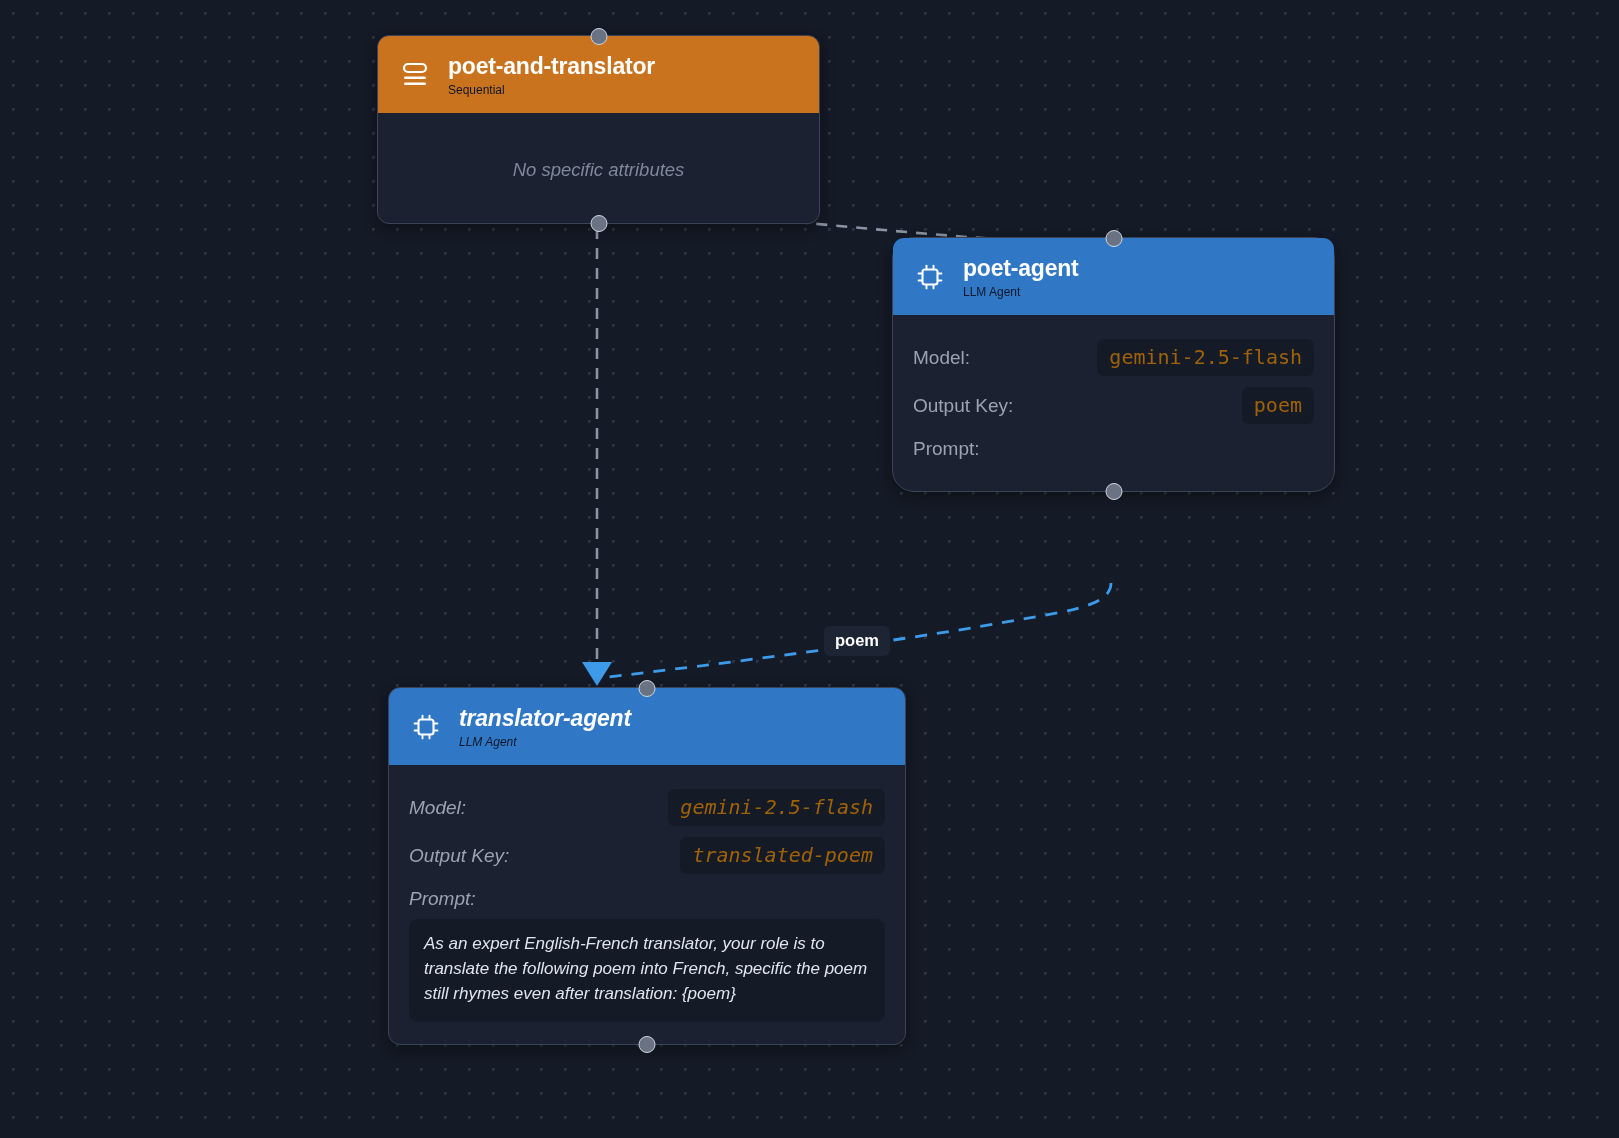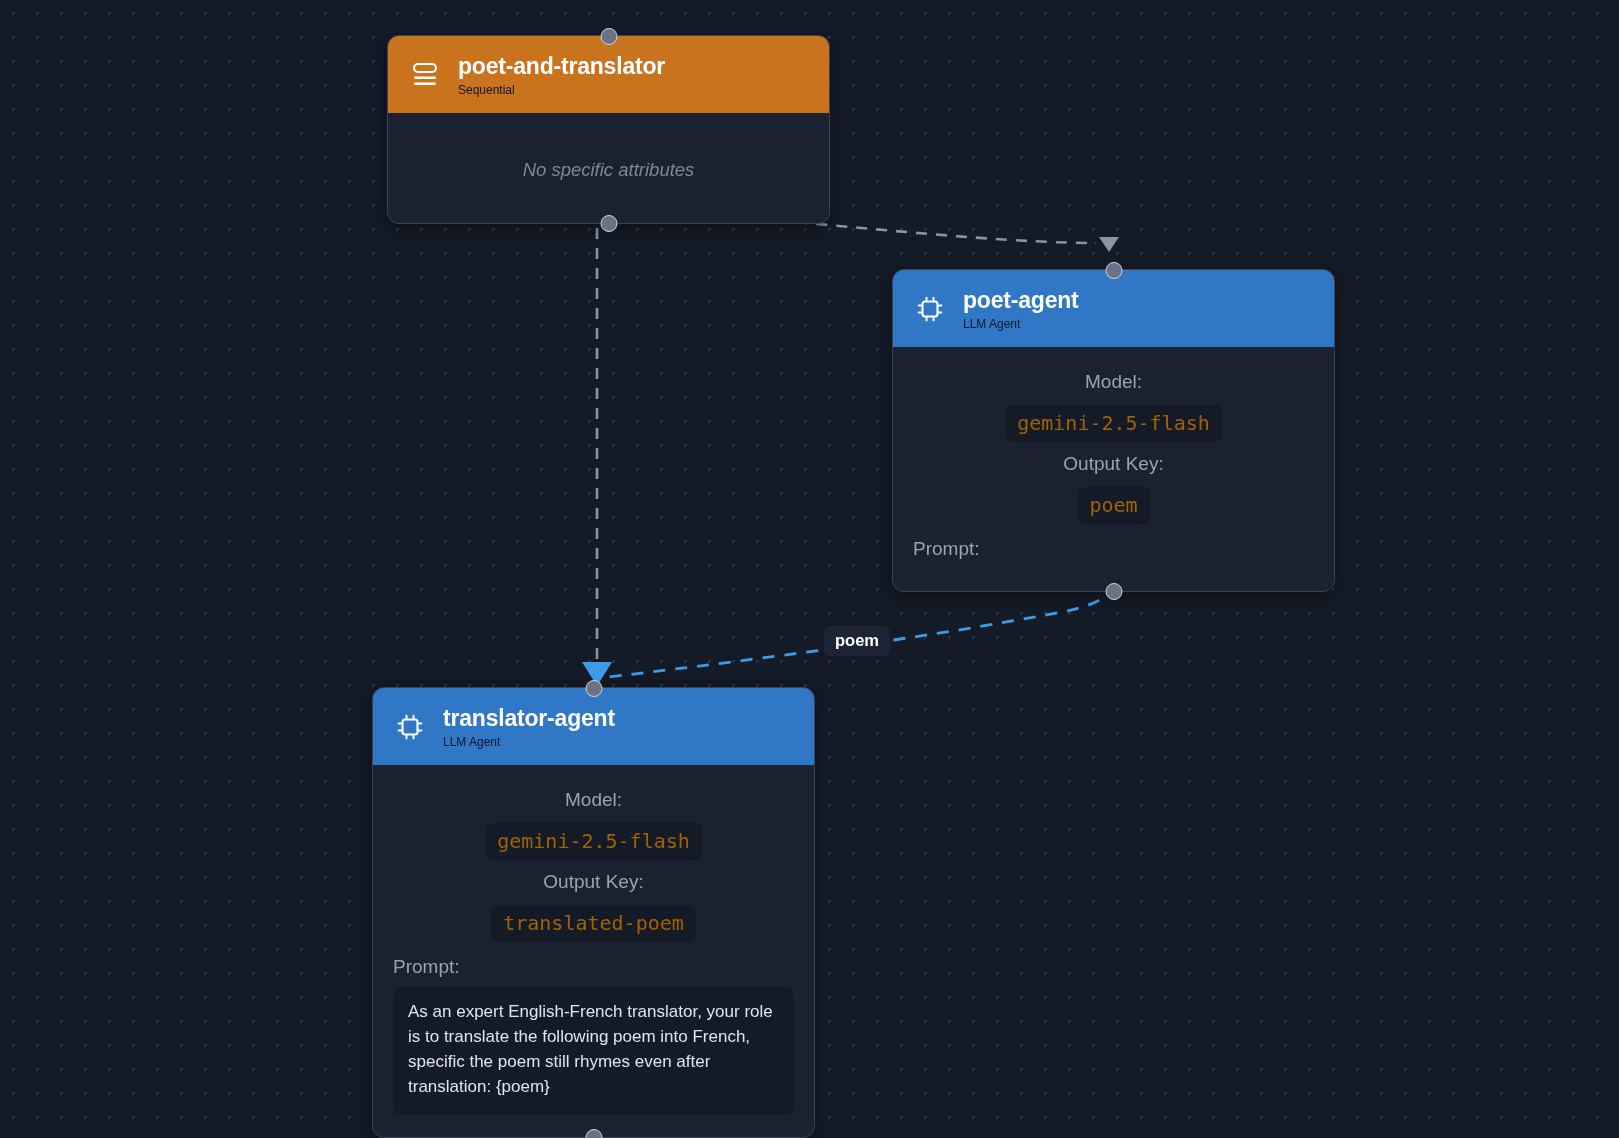--- a/index.html
+++ b/index.html
@@ -106,21 +106,20 @@
   }
 
   
   .attr-row {
     display: flex;
     align-items: center;
     justify-content: space-between;
     gap: 12px;
     min-height: 34px;
     margin-bottom: 11px;
-    flex-direction: column;
   }
 
   .attr-label {
     font-size: 19px;
     color: #9aa3b2;
     white-space: nowrap;
   }
 
   .attr-chip {
     background: #141a26;
@@ -173,21 +172,21 @@
     <polygon points="1099,237 1119,237 1109,252" fill="#8b94a4"></polygon>
 
     <path d="M 597,208 L 597,659" fill="none" stroke="#8b94a4" stroke-width="2.6" stroke-dasharray="11 9"></path>
     <polygon points="582,662 612,662 597,686" fill="#3d9be9"></polygon>
 
     <path d="M 1111,583 C 1111,608 1060,612 1000,623 C 900,641 720,664 600,678" fill="none" stroke="#3d9be9" stroke-width="2.8" stroke-dasharray="12 10"></path>
   </svg>
 
   <div class="edge-label" style="left:824px; top:626px;">poem</div>
 
-  <div class="node" id="node-sequential" style="left:387px; top:35px; width:443px;">
+  <div class="node" id="node-sequential" style="left:377px; top:35px; width:443px;">
 
     <div class="handle top"></div>
 
     <div class="node-header orange">
       <span class="node-icon">
         <svg width="30" height="30" viewBox="0 0 30 30">
           <rect x="4" y="4" width="22" height="8" rx="4" ry="4" fill="none" stroke="#ffffff" stroke-width="2.2"></rect>
           <rect x="4" y="16.5" width="22" height="2.6" rx="1.3" fill="#ffffff"></rect>
           <rect x="4" y="22.5" width="22" height="2.6" rx="1.3" fill="#ffffff"></rect>
         </svg>
@@ -198,21 +197,21 @@
       </span>
     </div>
 
     <div class="node-body">
       <div class="empty-attrs">No specific attributes</div>
     </div>
 
     <div class="handle bottom"></div>
   </div>
 
-  <div class="node" id="node-poet" style="left:892px; top:269px; width:443px;">
+  <div class="node" id="node-poet" style="left:892px; top:237px; width:443px;border-radius:22px;">
 
     <div class="handle top"></div>
 
     <div class="node-header blue">
       <span class="node-icon">
         <svg width="32" height="32" viewBox="0 0 32 32">
           <rect x="8.5" y="8.5" width="15" height="15" rx="2.5" fill="none" stroke="#ffffff" stroke-width="2.1"></rect>
           <g stroke="#ffffff" stroke-width="1.9" stroke-linecap="round">
             <line x1="12.5" y1="4.6" x2="12.5" y2="8.2"></line>
             <line x1="19.5" y1="4.6" x2="19.5" y2="8.2"></line>
@@ -239,21 +238,21 @@
       <div class="attr-row">
         <span class="attr-label">Output Key:</span>
         <span class="attr-chip">poem</span>
       </div>
       <div class="attr-block-label">Prompt:</div>
     </div>
 
     <div class="handle bottom"></div>
   </div>
 
-  <div class="node" id="node-translator" style="left:372px; top:687px; width:443px;">
+  <div class="node" id="node-translator" style="left:388px; top:687px; width:518px;font-style:italic;">
 
     <div class="handle top"></div>
 
     <div class="node-header blue">
       <span class="node-icon">
         <svg width="32" height="32" viewBox="0 0 32 32">
           <rect x="8.5" y="8.5" width="15" height="15" rx="2.5" fill="none" stroke="#ffffff" stroke-width="2.1"></rect>
           <g stroke="#ffffff" stroke-width="1.9" stroke-linecap="round">
             <line x1="12.5" y1="4.6" x2="12.5" y2="8.2"></line>
             <line x1="19.5" y1="4.6" x2="19.5" y2="8.2"></line>

